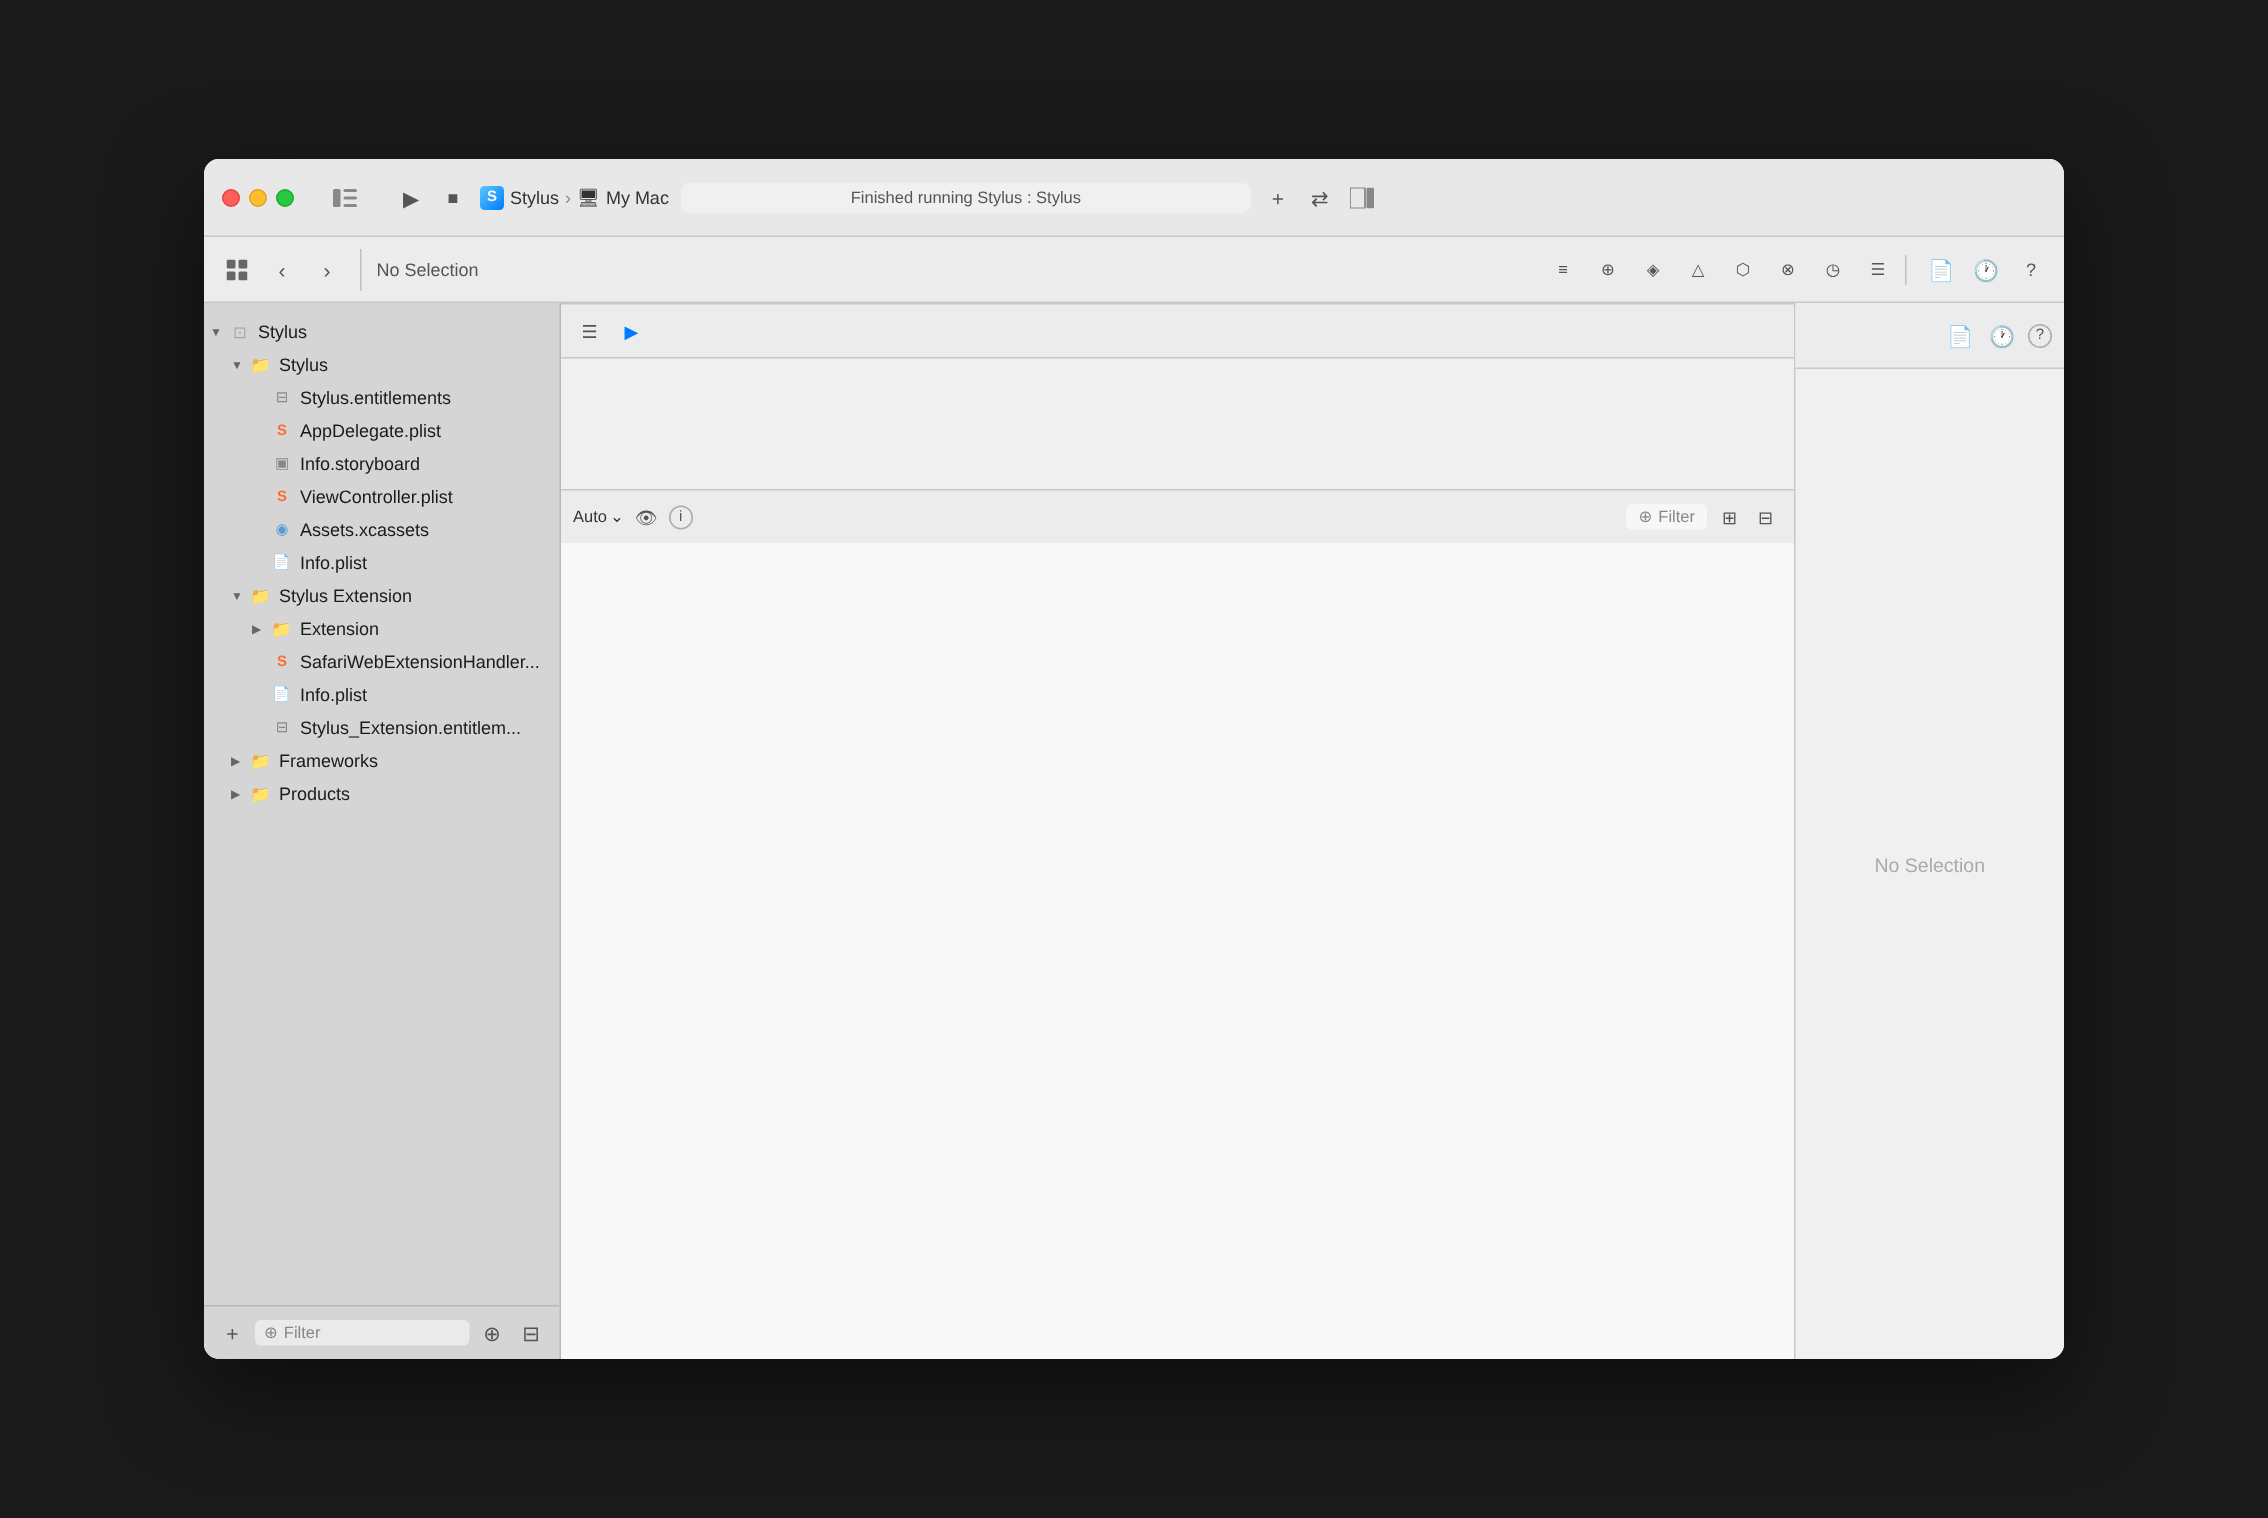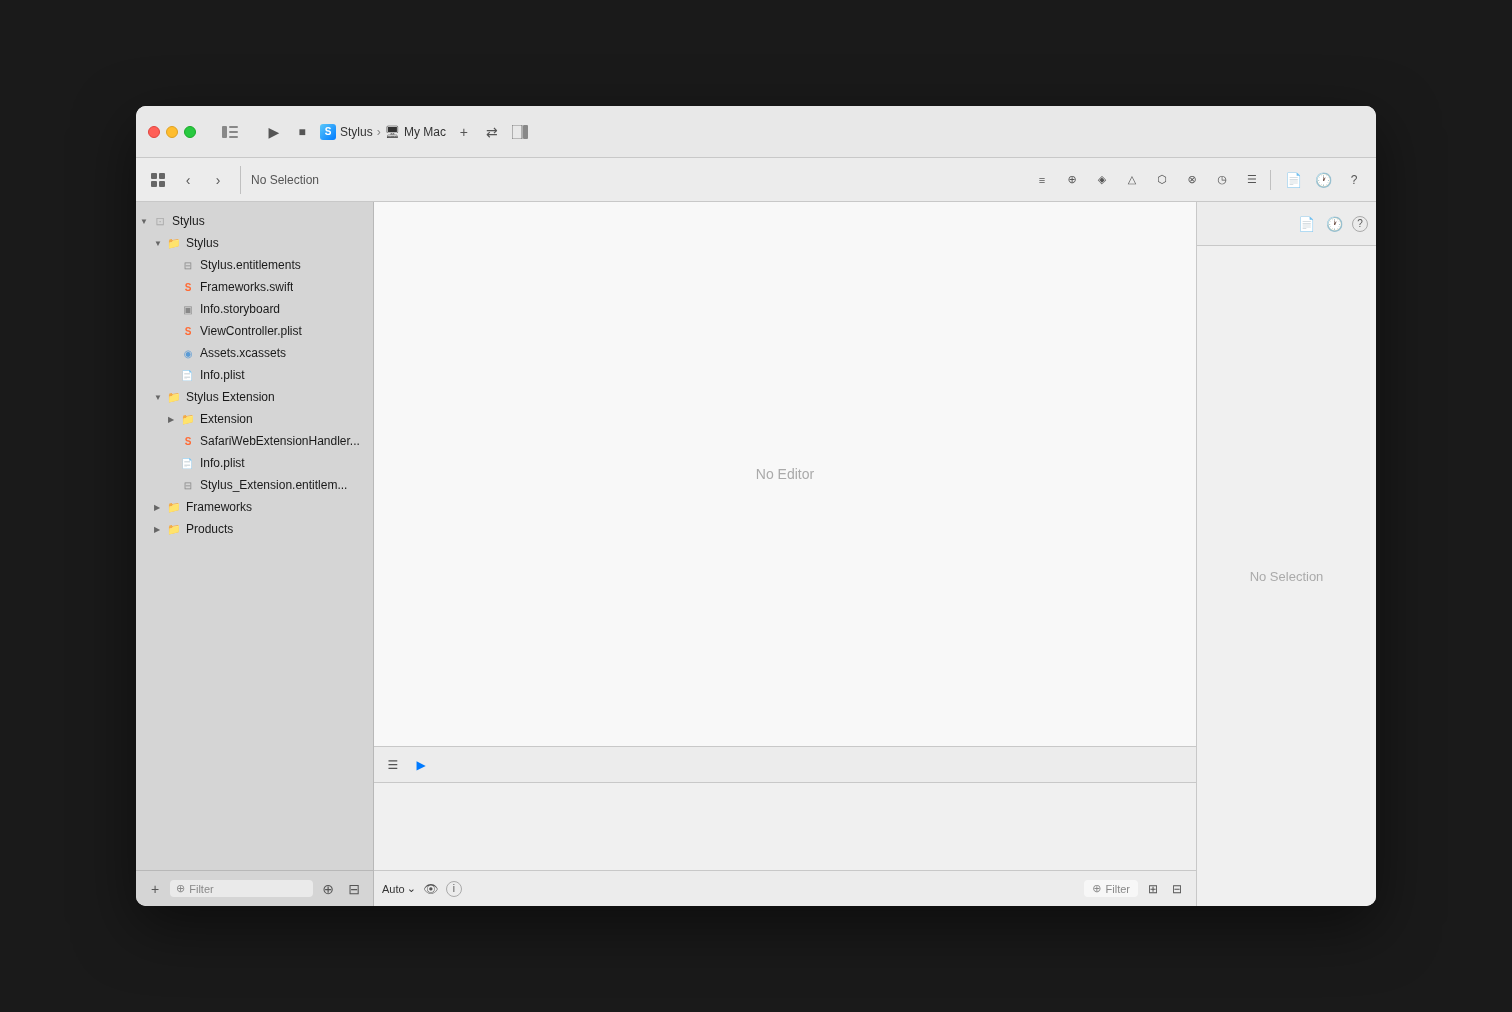--- a/index.html
+++ b/index.html
@@ -454,20 +454,23 @@
     <button class="titlebar-btn" style="font-size:12px;">■</button>
 
     <div class="scheme-selector">
       <span class="scheme-icon">S</span>
       <span>Stylus</span>
       <span style="color:#888;">›</span>
       <span style="font-size:12px;">🖥</span>
       <span>My Mac</span>
     </div>
 
+    <div class="status-bar-center">
+      <span>Finished running Stylus : Stylus</span>
+    </div>
 
     <div class="titlebar-right">
       <button class="titlebar-right-btn">+</button>
       <button class="titlebar-right-btn">⇄</button>
       <button class="titlebar-right-btn">
         <svg width="16" height="14" viewBox="0 0 16 14" fill="none">
           <rect x="0" y="0" width="10" height="14" rx="1" stroke="#888" stroke-width="1.2" fill="none"></rect>
           <rect x="11" y="0" width="5" height="14" rx="1" fill="#888"></rect>
         </svg>
       </button>
@@ -531,21 +534,21 @@
           <span class="indent" style="width:28px;"></span>
           <span class="arrow"></span>
           <span class="file-icon" style="color:#888; font-size:10px;">⊟</span>
           <span class="item-label">Stylus.entitlements</span>
         </div>
 
         <div class="tree-item" style="padding-left:4px;">
           <span class="indent" style="width:28px;"></span>
           <span class="arrow"></span>
           <span class="file-icon" style="color:#ff6b35; font-size:10px; font-weight:bold;">S</span>
-          <span class="item-label">Frameworks.swift</span>
+          <span class="item-label">AppDelegate.plist</span>
         </div>
 
         <div class="tree-item" style="padding-left:4px;">
           <span class="indent" style="width:28px;"></span>
           <span class="arrow"></span>
           <span class="file-icon" style="color:#888; font-size:10px;">▣</span>
           <span class="item-label">Info.storyboard</span>
         </div>
 
         <div class="tree-item" style="padding-left:4px;">
@@ -625,23 +628,20 @@
         <div class="filter-area">
           <span style="font-size:11px; color:#888;">⊕</span>
           <span class="filter-text">Filter</span>
         </div>
         <button class="sidebar-footer-btn">⊕</button>
         <button class="sidebar-footer-btn">⊟</button>
       </div>
     </div>
 
     <div class="editor-area">
-      <div class="editor-main">
-        <span class="no-editor-text">No Editor</span>
-      </div>
 
       <div class="debug-bar">
         <button class="debug-btn">☰</button>
         <button class="debug-btn active" style="color:#007aff;">▶</button>
       </div>
 
       <div class="console-area"></div>
 
       <div class="bottom-bar">
         <div class="bottom-bar-left">

